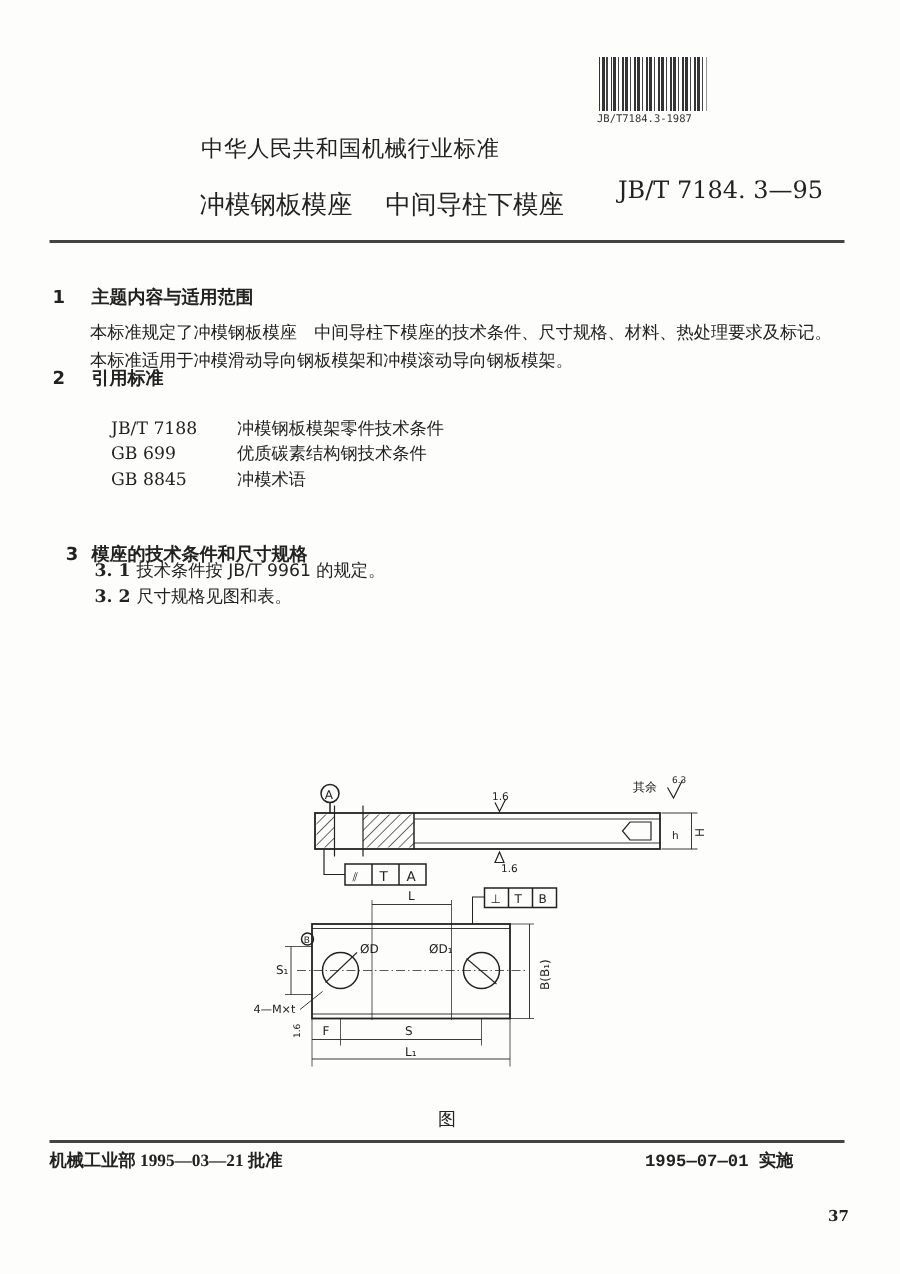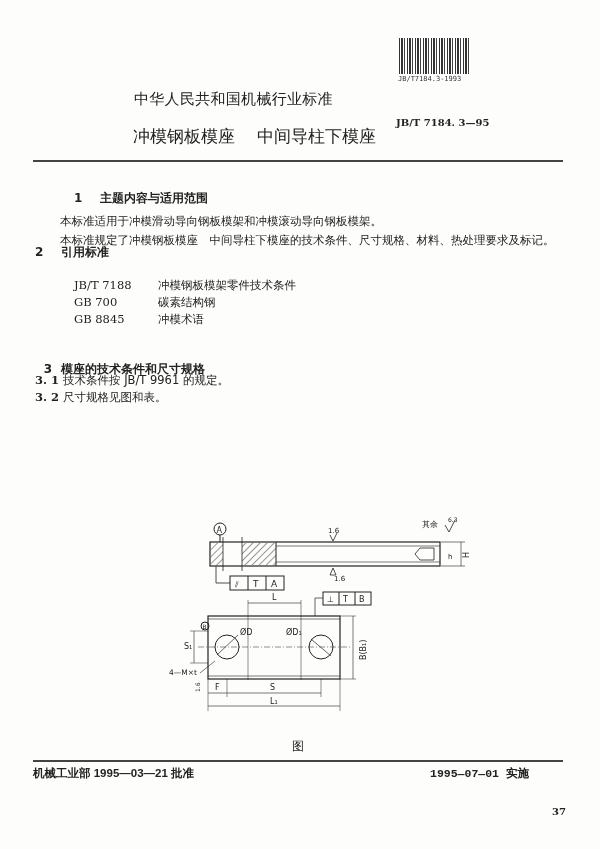--- a/index.html
+++ b/index.html
@@ -7,65 +7,65 @@
     width: 600px; height: 849px; background: #fdfdfb; position: relative; overflow: hidden;
     font-family: "DejaVu Serif", serif; color: #222;
   }
   .abs { position: absolute; }
   .barcode {
     left: 399px; top: 38px; width: 72px; height: 36px;
     background: repeating-linear-gradient(90deg, #333 0 1px, #fff 1px 2px, #333 2px 4px, #fff 4px 5px, #444 5px 6px, #fff 6px 8px);
   }
   .barcode-text { left: 398px; top: 75px; font-family: "DejaVu Sans Mono", monospace; font-size: 7px; color: #333; }
   .std-header { left: 134px; top: 90px; font-family: Liberation Mono, monospace; font-size: 15px; letter-spacing: 0.3px; }
-  .std-code { left: 396px; top: 117px; font-size: 10px; font-weight: bold; }
+  .std-code { left: 412px; top: 117px; font-size: 16px; font-weight: normal; }
   .doc-title { left: 133px; top: 125px; font-family: "DejaVu Sans", sans-serif; font-size: 17px; word-spacing: 0; }
   .doc-title span { margin-right: 22px; }
   .rule { left: 33px; width: 530px; height: 0; border-top: 2px solid #444; }
   .sec-head { font-family: "DejaVu Sans", sans-serif; font-size: 12px; font-weight: bold; }
   .sec-head .num { display: inline-block; width: 26px; }
   .body-text { font-family: "DejaVu Sans", sans-serif; font-size: 11.5px; line-height: 19px; }
   .ref-row { font-size: 11.5px; line-height: 17px; }
   .ref-row .code { display: inline-block; width: 84px; font-family: "DejaVu Serif", serif; }
   .ref-row .name { font-family: "DejaVu Sans", sans-serif; }
-  .clause .num { display: inline-block; width: 28px; font-weight: bold; font-family: "DejaVu Serif", serif; }
+  .clause .num { display: inline-block; width: 28px; font-weight: bold; font-family: "DejaVu Serif", serif; margin-left: 28px; }
   .clause { font-family: "DejaVu Sans", sans-serif; font-size: 11.5px; line-height: 17px; }
   .fig-caption { left: 292px; top: 738px; font-family: "DejaVu Sans", sans-serif; font-size: 12px; }
-  .footer-left { left: 33px; top: 766px; font-family: Liberation Sans, sans-serif; font-size: 11.5px; font-weight: bold; text-align: center; }
+  .footer-left { left: 33px; top: 766px; font-family: Liberation Serif, serif; font-size: 11.5px; font-weight: bold; text-align: center; }
   .footer-right { left: 430px; top: 766px; font-family: Liberation Mono, monospace; font-size: 11.5px; font-weight: bold; }
   .page-num { left: 552px; top: 806px; font-size: 10px; font-weight: bold; }
   svg text { font-family: "DejaVu Sans", sans-serif; fill: #222; }
 </style>
 </head>
 <body>
 
 <div class="abs barcode"></div>
-<div class="abs barcode-text">JB/T7184.3-1993</div>
+<div class="abs barcode-text">JB/T7184.3-1987</div>
 
 <div class="abs std-header">中华人民共和国机械行业标准</div>
 <div class="abs std-code">JB/T 7184. 3—95</div>
 <div class="abs doc-title">
   <span>冲模钢板模座</span><span>中间导柱下模座</span>
 </div>
 <div class="abs rule" style="top:160px;"></div>
 
-<div class="abs sec-head" style="left:35px; top:190px;margin-left:39px;">
+<div class="abs sec-head" style="left:35px; top:190px;">
   <span class="num">1</span><span>主题内容与适用范围</span>
 </div>
 <div class="abs body-text" style="left:60px; top:212px; width:510px;">
+  <div>本标准规定了冲模钢板模座　中间导柱下模座的技术条件、尺寸规格、材料、热处理要求及标记。</div>
   <div>本标准适用于冲模滑动导向钢板模架和冲模滚动导向钢板模架。</div>
-  <div>本标准规定了冲模钢板模座　中间导柱下模座的技术条件、尺寸规格、材料、热处理要求及标记。</div>
 </div>
 
 <div class="abs sec-head" style="left:35px; top:244px;">
   <span class="num">2</span><span>引用标准</span>
 </div>
 <div class="abs" style="left:59px; top:277px;margin-left:15px;">
   <div class="ref-row"><span class="code">JB/T 7188</span><span class="name">冲模钢板模架零件技术条件</span></div>
-  <div class="ref-row"><span class="code">GB 700</span><span class="name">碳素结构钢</span></div>
+  <div class="ref-row"><span class="code">GB 699</span><span class="name">优质碳素结构钢技术条件</span></div>
   <div class="ref-row"><span class="code">GB 8845</span><span class="name">冲模术语</span></div>
 </div>
 
 <div class="abs sec-head" style="left:35px; top:361px;text-align:center;">
   <span class="num">3</span><span>模座的技术条件和尺寸规格</span>
 </div>
 <div class="abs" style="left:35px; top:372px;">
   <div class="clause"><span class="num">3. 1</span><span>技术条件按 JB/T 9961 的规定。</span></div>
   <div class="clause"><span class="num">3. 2</span><span>尺寸规格见图和表。</span></div>
 </div>

